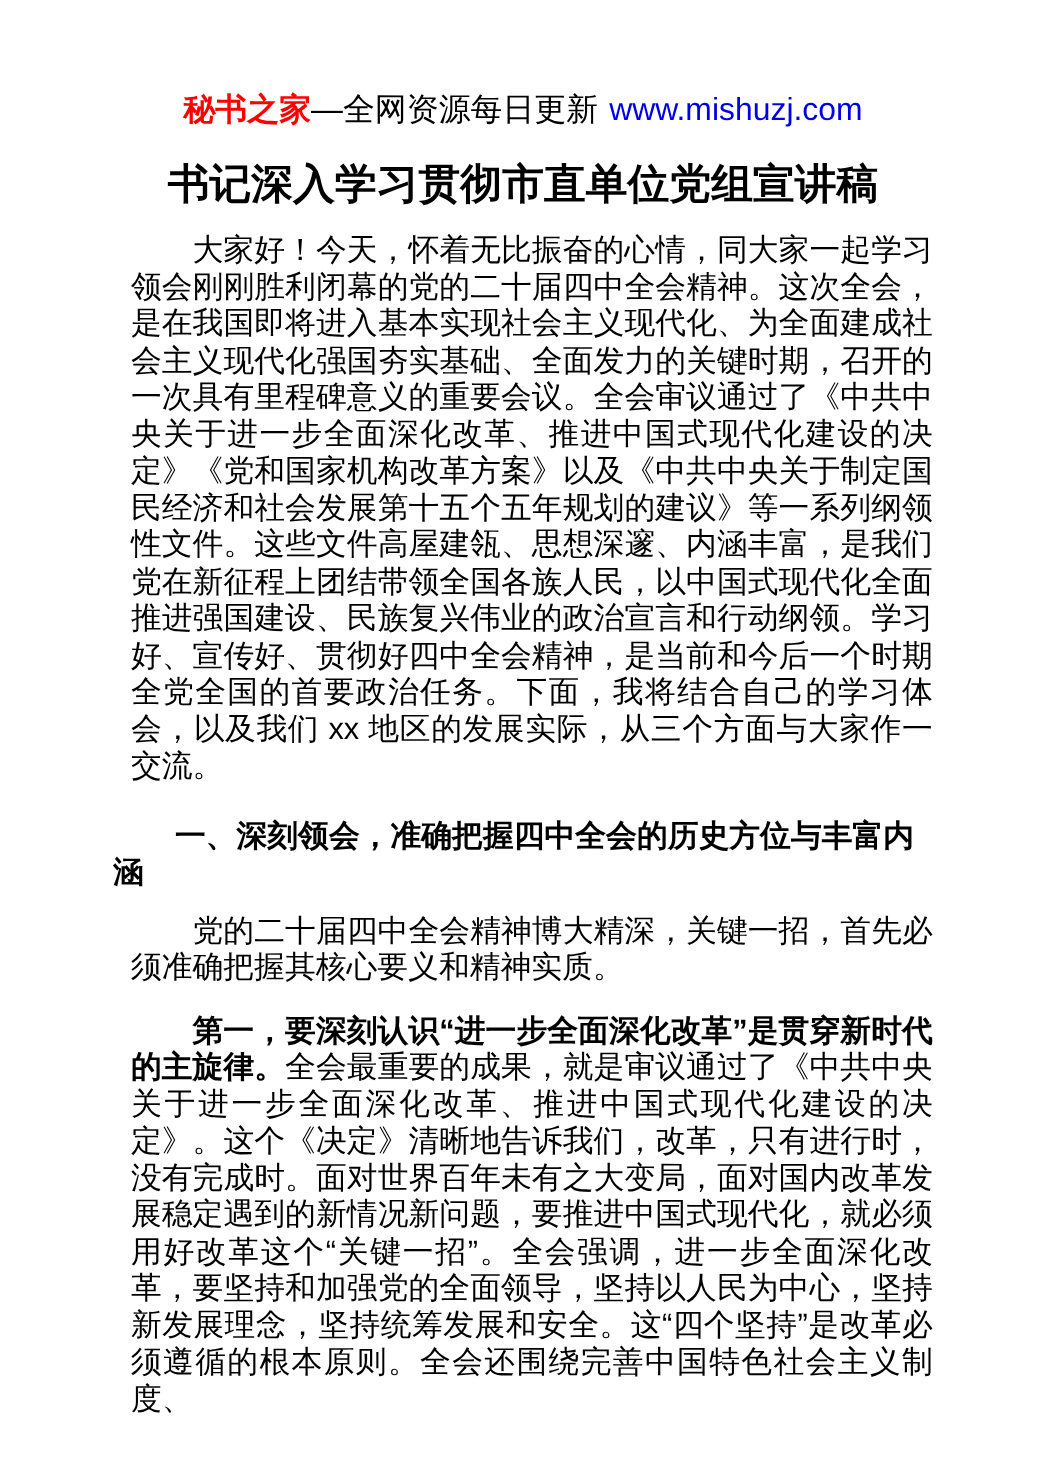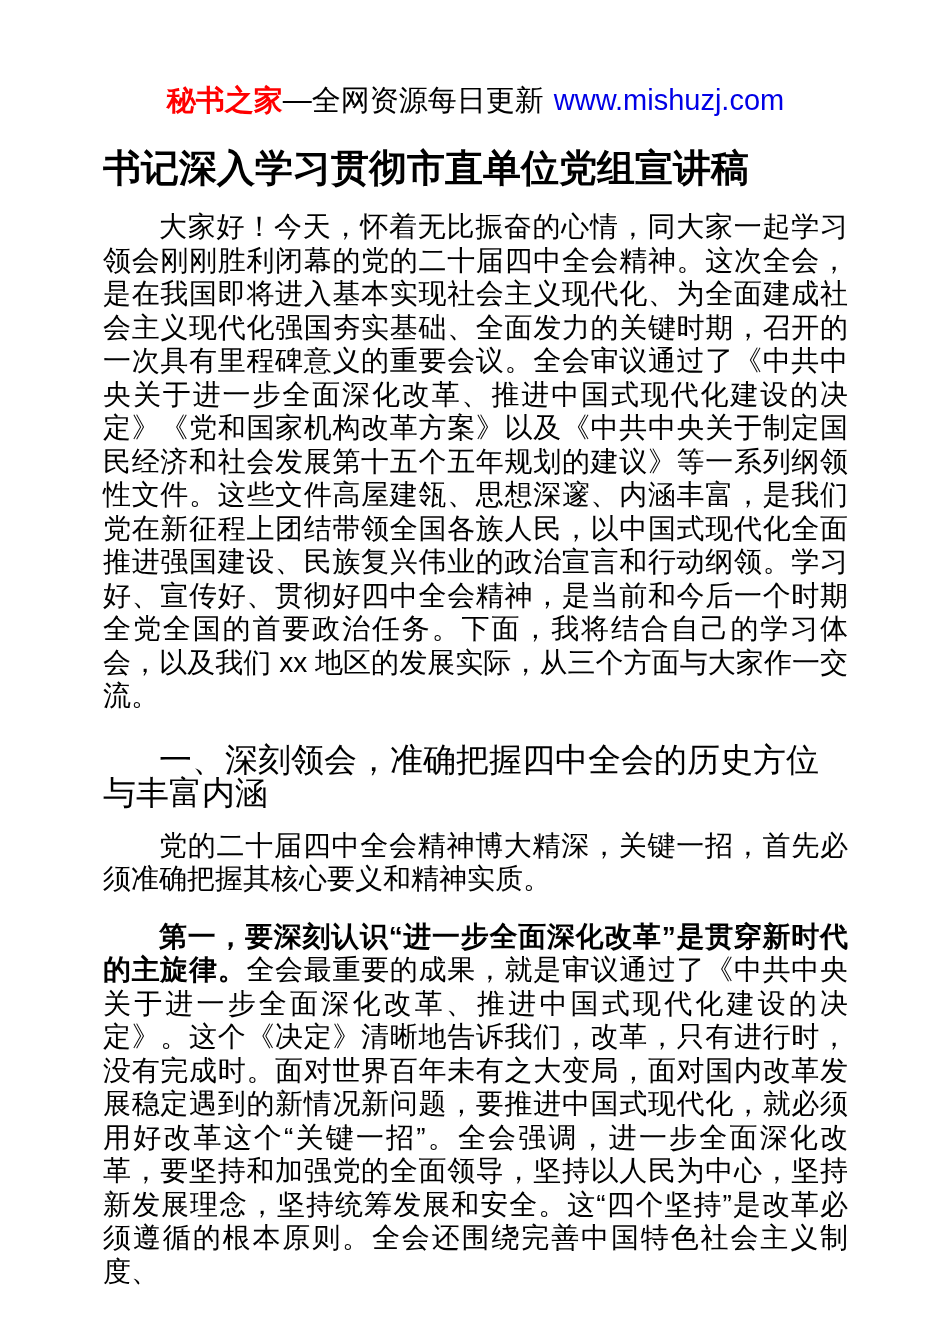--- a/index.html
+++ b/index.html
@@ -32,45 +32,46 @@
   }
   .site-header .tagline {
     color: #000000;
   }
   .site-header .url {
     color: var(--link-blue, #0000e6);
     margin-left: 10px;
   }
   .doc-title {
     margin: 30px 0 0 0;
+    text-align: center;
     font-size: 38px;
     font-weight: bold;
     line-height: 1.15;
     letter-spacing: 0px;
   }
   .salutation {
     margin: 50px 0 0 0;
     font-size: 28px;
     line-height: 33.5px;
   }
   .body-para {
-    margin: 19px 0 0 0;
+    margin: 19px 0 0 16px;
     font-size: 28px;
     line-height: 33.5px;
     text-align: justify;
     text-justify: inter-ideograph;
   }
   .indent {
     text-indent: 56px;
   }
   .section-heading {
     margin: 30px 0 0 0;
-    font-size: 33px;
+    font-size: 28px;
     line-height: 33.5px;
-    font-weight: normal;
+    font-weight: bold;
     text-indent: 56px;
   }
   .point-lead {
     margin-top: 24px;
   }
   .lead-bold {
     font-weight: bold;
   }
 </style>
 </head>

